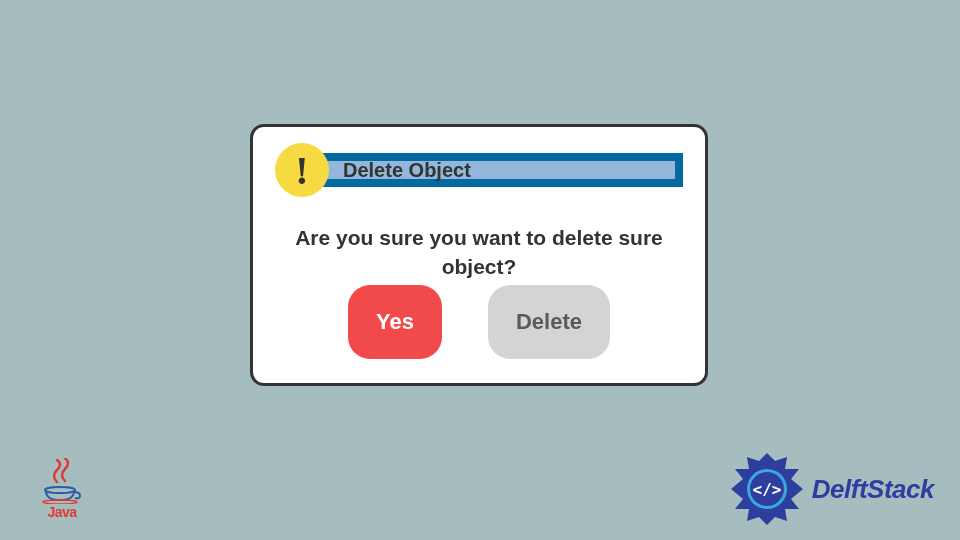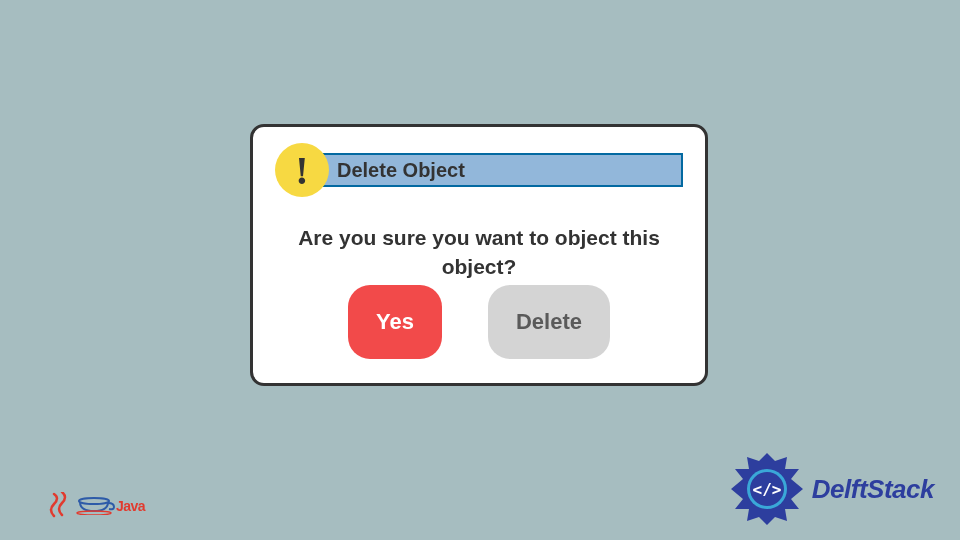--- a/index.html
+++ b/index.html
@@ -44,21 +44,21 @@
       font-size: 40px;
       font-weight: 900;
       color: #333333;
       font-family: Georgia, serif;
       z-index: 2;
       flex-shrink: 0;
     }
     .title-bar {
       height: 34px;
       background: #92b7da;
-      border: 2px solid #0369a1;
+      border: 8px solid #0369a1;
       flex: 1;
       margin-left: -16px;
       display: flex;
       align-items: center;
       padding-left: 22px;
       position: relative;
       z-index: 1;
     }
     .title-text {
       font-size: 20px;
@@ -100,21 +100,21 @@
     }
     .btn-cancel {
       background: #d4d4d4;
       color: #5a5a5a;
     }
     .java-logo {
       position: absolute;
       left: 42px;
       bottom: 20px;
       display: flex;
-      flex-direction: row;
+      flex-direction: column;
       align-items: center;
     }
     .java-steam {
       width: 34px;
       height: 28px;
     }
     .java-cup {
       width: 40px;
       height: 18px;
     }
@@ -151,21 +151,21 @@
 </head>
 <body>
 
 <div class="dialog">
   <div class="title-row">
     <div class="warning-icon">!</div>
     <div class="title-bar">
       <span class="title-text">Delete Object</span>
     </div>
   </div>
-  <div class="message">Are you sure you want to object this object?</div>
+  <div class="message">Are you sure you want to delete sure object?</div>
   <div class="button-row">
     <button class="btn btn-yes">Yes</button>
     <button class="btn btn-cancel">Delete</button>
   </div>
 </div>
 
 <div class="java-logo">
   <svg class="java-steam" viewBox="0 0 34 28">
     <path d="M 12 2 Q 18 6 12 12 Q 6 18 12 24" stroke="#e13b2f" stroke-width="2.5" fill="none" stroke-linecap="round"></path>
     <path d="M 20 0 Q 26 5 20 11 Q 14 17 20 23" stroke="#e13b2f" stroke-width="2.5" fill="none" stroke-linecap="round"></path>

